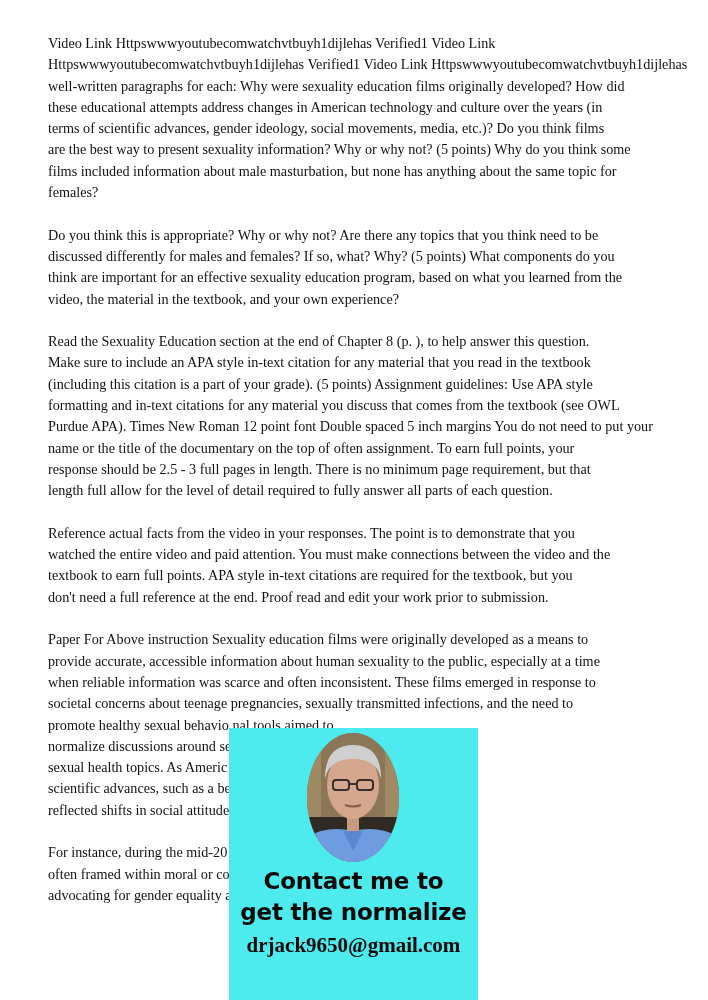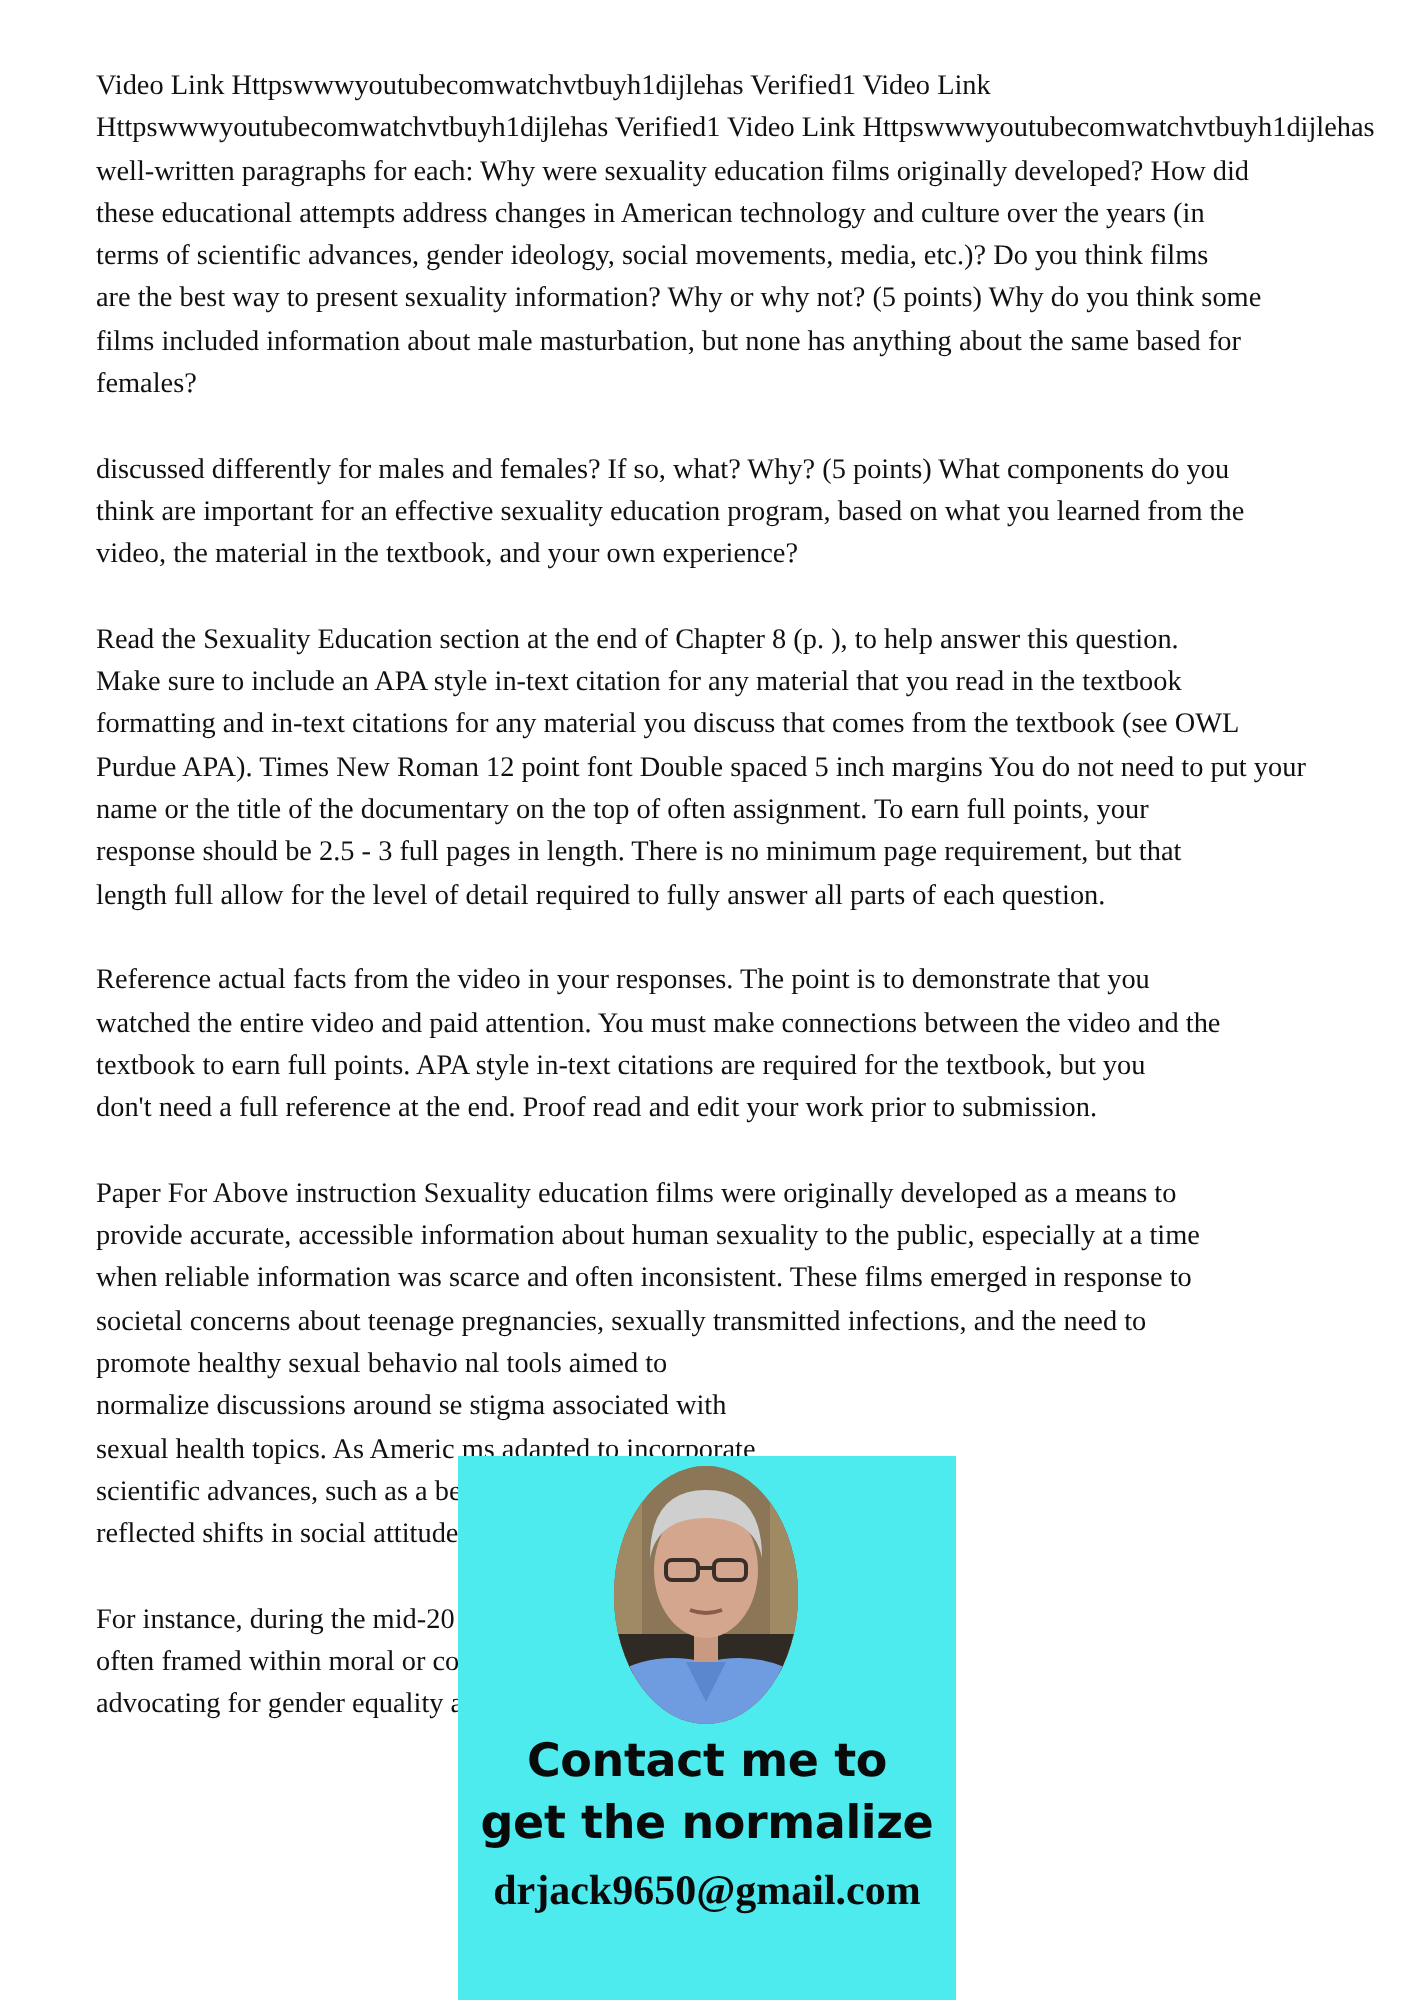--- a/index.html
+++ b/index.html
@@ -86,31 +86,33 @@
 <body>
 
 <div class="page">
   <p class="para">
     <span class="line">Video Link Httpswwwyoutubecomwatchvtbuyh1dijlehas Verified1 Video Link</span>
     <span class="line">Httpswwwyoutubecomwatchvtbuyh1dijlehas Verified1 Video Link Httpswwwyoutubecomwatchvtbuyh1dijlehas</span>
     <span class="line">well-written paragraphs for each: Why were sexuality education films originally developed? How did</span>
     <span class="line">these educational attempts address changes in American technology and culture over the years (in</span>
     <span class="line">terms of scientific advances, gender ideology, social movements, media, etc.)? Do you think films</span>
     <span class="line">are the best way to present sexuality information? Why or why not? (5 points) Why do you think some</span>
-    <span class="line">films included information about male masturbation, but none has anything about the same based for</span>
+    <span class="line">films included information about male masturbation, but none has anything about the same topic for</span>
     <span class="line">females?</span>
   </p>
   <p class="para">
+    <span class="line">Do you think this is appropriate? Why or why not? Are there any topics that you think need to be</span>
     <span class="line">discussed differently for males and females? If so, what? Why? (5 points) What components do you</span>
     <span class="line">think are important for an effective sexuality education program, based on what you learned from the</span>
     <span class="line">video, the material in the textbook, and your own experience?</span>
   </p>
   <p class="para">
     <span class="line">Read the Sexuality Education section at the end of Chapter 8 (p. ), to help answer this question.</span>
     <span class="line">Make sure to include an APA style in-text citation for any material that you read in the textbook</span>
+    <span class="line">(including this citation is a part of your grade). (5 points) Assignment guidelines: Use APA style</span>
     <span class="line">formatting and in-text citations for any material you discuss that comes from the textbook (see OWL</span>
     <span class="line">Purdue APA). Times New Roman 12 point font Double spaced 5 inch margins You do not need to put your</span>
     <span class="line">name or the title of the documentary on the top of often assignment. To earn full points, your</span>
     <span class="line">response should be 2.5 - 3 full pages in length. There is no minimum page requirement, but that</span>
     <span class="line">length full allow for the level of detail required to fully answer all parts of each question.</span>
   </p>
   <p class="para">
     <span class="line">Reference actual facts from the video in your responses. The point is to demonstrate that you</span>
     <span class="line">watched the entire video and paid attention. You must make connections between the video and the</span>
     <span class="line">textbook to earn full points. APA style in-text citations are required for the textbook, but you</span>

